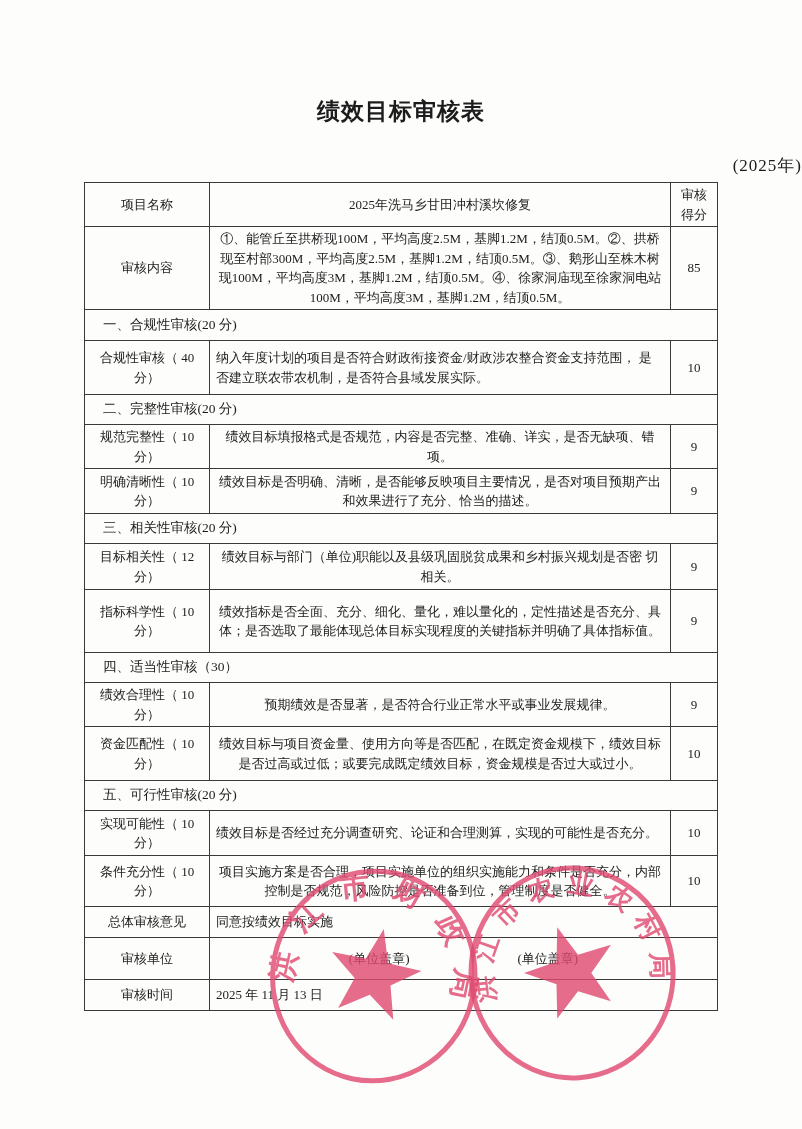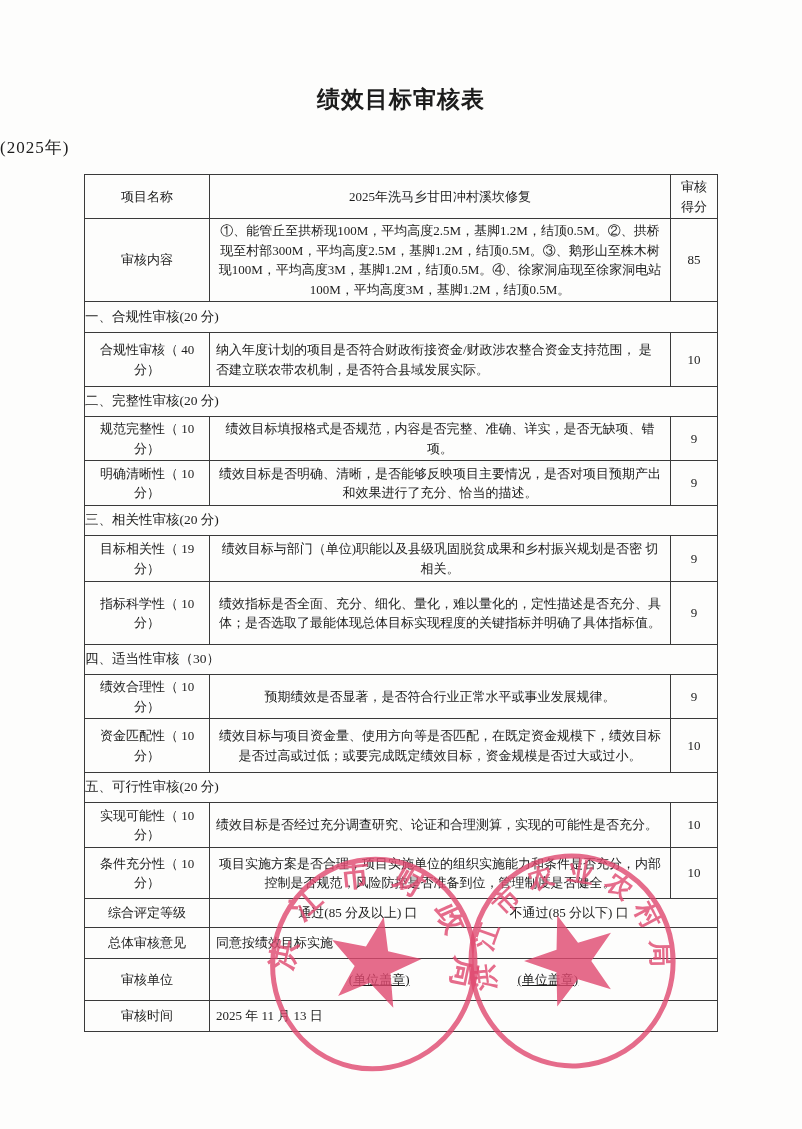--- a/index.html
+++ b/index.html
@@ -5,53 +5,53 @@
   html,body{margin:0;padding:0;}
   body{
     width:802px;height:1129px;
     background:#fdfdfc;
     font-family:"Liberation Serif","DejaVu Serif",serif;
     color:#1c1c1c;
     overflow:hidden;
   }
   .page{position:relative;width:802px;height:1129px;}
   .doc-title{
-    margin:4px;padding-top:80px;
+    margin:16px;padding-top:80px;
     text-align:center;
     font-family:"Liberation Sans","DejaVu Sans",sans-serif;
     font-weight:bold;font-size:23px;letter-spacing:1px;
   }
   .doc-subtitle{
-    margin-top:21px;text-align:left;
+    margin-top:27px;text-align:right;
     font-size:17px;letter-spacing:1px;
   }
   table.review{
     border-collapse:collapse;table-layout:fixed;
-    width:633px;margin:15px auto 0;
+    width:633px;margin:5px auto 0;
   }
   table.review td{
     border:1.5px solid #3a3a3a;
     font-size:13px;line-height:1.5;
     padding:2px 6px;
     vertical-align:middle;
     overflow:hidden;
   }
   td.lab{text-align:center;font-size:13.5px;padding:2px 10px;}
   td.val{text-align:center;padding:2px 9px;}
   td.val.left{text-align:left;}
   td.score{text-align:center;font-family:Liberation Serif, serif;}
-  tr.sec td{text-align:left;padding-left:0;font-size:13.5px;}
+  tr.sec td{text-align:left;padding-left:18px;font-size:13.5px;}
   
   tr.h29{height:29px} tr.h30{height:30px} tr.h31{height:31px}
   tr.h39{height:31px} tr.h42{height:42px} tr.h44{height:44px}
   tr.h45{height:45px} tr.h46{height:46px} tr.h51{height:51px}
   tr.h54{height:54px} tr.h63{height:63px} tr.h68{height:68px}
 
   .pair{display:flex;justify-content:center;gap:92px;align-items:center;}
-  .pair-wide{display:flex;justify-content:center;gap:108px;align-items:center;text-decoration:underline;}
+  .pair-wide{display:flex;justify-content:center;gap:108px;align-items:center;}
   td.center-val{text-align:left;}
 
   .stamp{
     position:absolute;
     color:#e0486f;
     opacity:0.8;
     pointer-events:none;
     z-index:5;
     font-family:"Liberation Sans","DejaVu Sans",sans-serif;
     font-weight:600;
@@ -107,21 +107,21 @@
     <tr class="h45">
       <td class="lab">明确清晰性（ 10 分）</td>
       <td class="val">绩效目标是否明确、清晰，是否能够反映项目主要情况，是否对项目预期产出和效果进行了充分、恰当的描述。</td>
       <td class="score">9</td>
     </tr>
 
     <tr class="sec h30">
       <td colspan="3">三、相关性审核(20 分)</td>
     </tr>
     <tr class="h46">
-      <td class="lab">目标相关性（ 19 分）</td>
+      <td class="lab">目标相关性（ 12 分）</td>
       <td class="val">绩效目标与部门（单位)职能以及县级巩固脱贫成果和乡村振兴规划是否密 切相关。</td>
       <td class="score">9</td>
     </tr>
     <tr class="h63">
       <td class="lab">指标科学性（ 10 分）</td>
       <td class="val">绩效指标是否全面、充分、细化、量化，难以量化的，定性描述是否充分、具体；是否选取了最能体现总体目标实现程度的关键指标并明确了具体指标值。</td>
       <td class="score">9</td>
     </tr>
 
     <tr class="sec h30">
@@ -145,29 +145,20 @@
       <td class="lab">实现可能性（ 10 分）</td>
       <td class="val left">绩效目标是否经过充分调查研究、论证和合理测算，实现的可能性是否充分。</td>
       <td class="score">10</td>
     </tr>
     <tr class="h51">
       <td class="lab">条件充分性（ 10 分）</td>
       <td class="val">项目实施方案是否合理，项目实施单位的组织实施能力和条件是否充分，内部控制是否规范，风险防控是否准备到位，管理制度是否健全。</td>
       <td class="score">10</td>
     </tr>
 
-    <tr class="h29">
-      <td class="lab">综合评定等级</td>
-      <td colspan="2">
-        <div class="pair">
-          <span>通过(85 分及以上)  口</span>
-          <span>不通过(85 分以下)  口</span>
-        </div>
-      </td>
-    </tr>
 
     <tr class="h31">
       <td class="lab">总体审核意见</td>
       <td colspan="2" class="center-val">同意按绩效目标实施</td>
     </tr>
 
     <tr class="h42">
       <td class="lab">审核单位</td>
       <td colspan="2">
         <div class="pair-wide">

